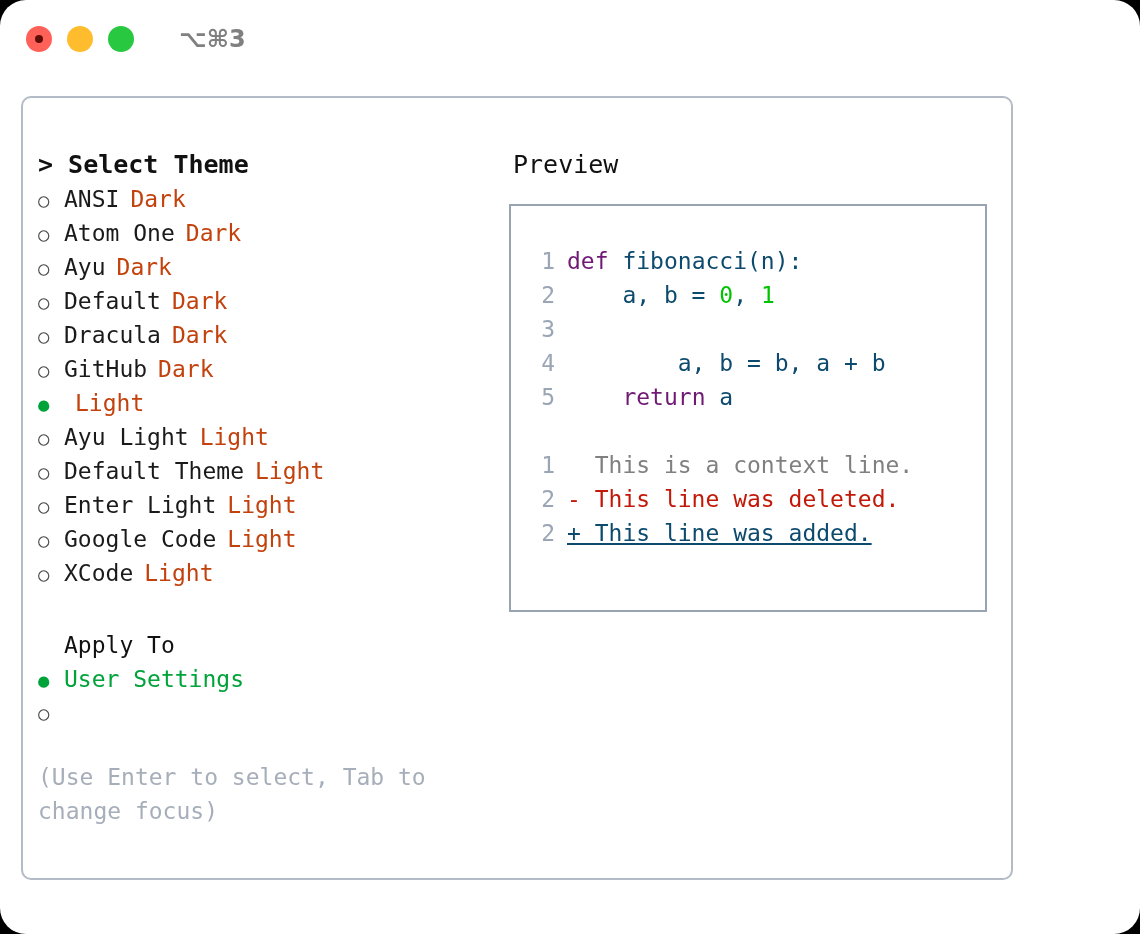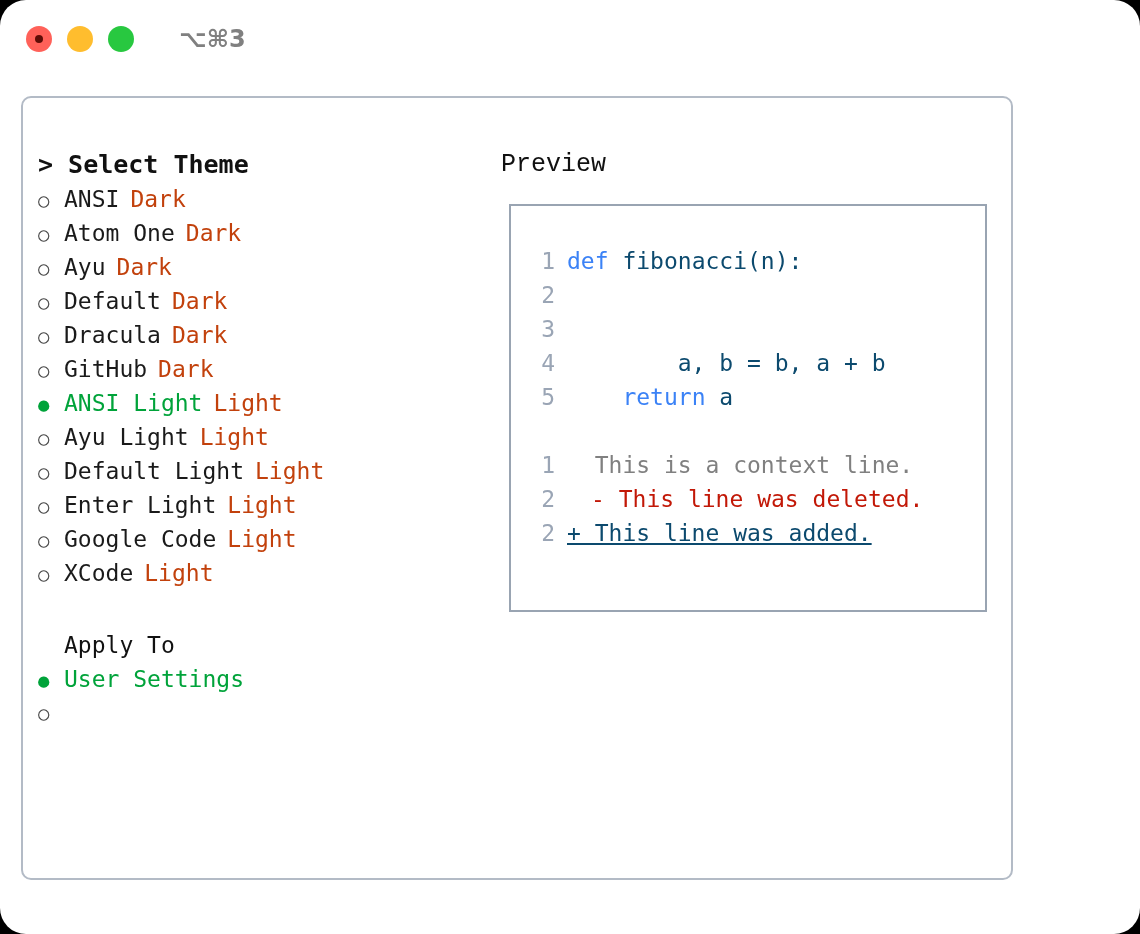--- a/index.html
+++ b/index.html
@@ -148,23 +148,22 @@
   #right-pane {
     flex: 1;
     padding: 50px 0 0 0;
     box-sizing: border-box;
     position: relative;
   }
   #preview-title {
     font-size: 25px;
     color: #111111;
     line-height: 34px;
-    margin-left: 10px;
-    white-space: pre;
-    font-family: Liberation Mono, monospace;
+    margin-left: 22px;
+    white-space: pre;
   }
   #preview-box {
     position: absolute;
     left: 18px;
     top: 106px;
     width: 478px;
     height: 408px;
     border: 2px solid #99a4b2;
     box-sizing: border-box;
     background: #ffffff;
@@ -182,28 +181,28 @@
   }
   .lineno {
     width: 36px;
     flex: none;
     text-align: right;
     color: #9aa5b5;
     padding-right: 12px;
   }
   .code-text { white-space: pre; }
 
-  .tok-kw   { color: #3b82f6; }
+  .tok-kw   { color: #701a75; }
   .tok-fn   { color: #00c8d4; }
   .tok-num  { color: #00c300; }
   .tok-id   { color: #0c4a6e; }
 
   .diff-gap { height: 34px; }
   .diff-ctx { color: #808080; }
-  .diff-del { color: #c21807; margin-left: 24px; }
+  .diff-del { color: #c21807; }
   .diff-add { color: #0c4a6e; text-decoration: underline; }
 </style>
 </head>
 <body>
 
 <div id="page">
 
   <div id="titlebar">
     <div class="dot red"></div>
     <div class="dot yellow"></div>
@@ -218,49 +217,50 @@
 
         <div class="pane-title">&gt; Select Theme</div>
 
         <div class="theme-list" id="theme-list">
             <div class="opt-row"><span class="marker off">○</span><span class="opt-name">ANSI</span><span class="opt-kind">Dark</span></div>
             <div class="opt-row"><span class="marker off">○</span><span class="opt-name">Atom One</span><span class="opt-kind">Dark</span></div>
             <div class="opt-row"><span class="marker off">○</span><span class="opt-name">Ayu</span><span class="opt-kind">Dark</span></div>
             <div class="opt-row"><span class="marker off">○</span><span class="opt-name">Default</span><span class="opt-kind">Dark</span></div>
             <div class="opt-row"><span class="marker off">○</span><span class="opt-name">Dracula</span><span class="opt-kind">Dark</span></div>
             <div class="opt-row"><span class="marker off">○</span><span class="opt-name">GitHub</span><span class="opt-kind">Dark</span></div>
-            <div class="opt-row"><span class="marker on">●</span><span class="opt-name sel">ANSI Light</span><span class="opt-kind">Light</span></div>
+            <div class="opt-row"><span class="marker on">●</span><span class="opt-kind">Light</span></div>
             <div class="opt-row"><span class="marker off">○</span><span class="opt-name">Ayu Light</span><span class="opt-kind">Light</span></div>
-            <div class="opt-row"><span class="marker off">○</span><span class="opt-name">Default Light</span><span class="opt-kind">Light</span></div>
+            <div class="opt-row"><span class="marker off">○</span><span class="opt-name">Default Theme</span><span class="opt-kind">Light</span></div>
             <div class="opt-row"><span class="marker off">○</span><span class="opt-name">Enter Light</span><span class="opt-kind">Light</span></div>
             <div class="opt-row"><span class="marker off">○</span><span class="opt-name">Google Code</span><span class="opt-kind">Light</span></div>
             <div class="opt-row"><span class="marker off">○</span><span class="opt-name">XCode</span><span class="opt-kind">Light</span></div>
           </div>
 
         <div class="spacer-lg"></div>
 
         <div class="apply-heading">Apply To</div>
 
         <div class="apply-list" id="apply-list">
             <div class="opt-row"><span class="marker on">●</span><span class="opt-name sel">User Settings</span></div>
             <div class="opt-row"><span class="marker off">○</span></div>
           </div>
 
         <div class="spacer-md"></div>
 
+        <div id="hint">(Use Enter to select, Tab to change focus)</div>
       </div>
 
       <div id="right-pane">
         <div id="preview-title">Preview</div>
 
         <div id="preview-box">
           <div id="code-area">
             <div id="code-lines">
                 <div class="code-line"><span class="lineno">1</span><span class="code-text"><span class="tok-kw">def</span><span class="tok-id"> fibonacci(n):</span></span></div>
-                <div class="code-line"><span class="lineno">2</span></div>
+                <div class="code-line"><span class="lineno">2</span><span class="code-text"><span class="tok-id">    a, b = </span><span class="tok-num">0</span><span class="tok-id">, </span><span class="tok-num">1</span></span></div>
                 <div class="code-line"><span class="lineno">3</span></div>
                 <div class="code-line"><span class="lineno">4</span><span class="code-text"><span class="tok-id">        a, b = b, a + b</span></span></div>
                 <div class="code-line"><span class="lineno">5</span><span class="code-text"><span class="tok-id">    </span><span class="tok-kw">return</span><span class="tok-id"> a</span></span></div>
               </div>
             <div class="diff-gap"></div>
             <div id="diff-lines">
                 <div class="code-line"><span class="lineno">1</span><span class="code-text diff-ctx">  This is a context line.</span></div>
                 <div class="code-line"><span class="lineno">2</span><span class="code-text diff-del">- This line was deleted.</span></div>
                 <div class="code-line"><span class="lineno">2</span><span class="code-text diff-add">+ This line was added.</span></div>
               </div>

